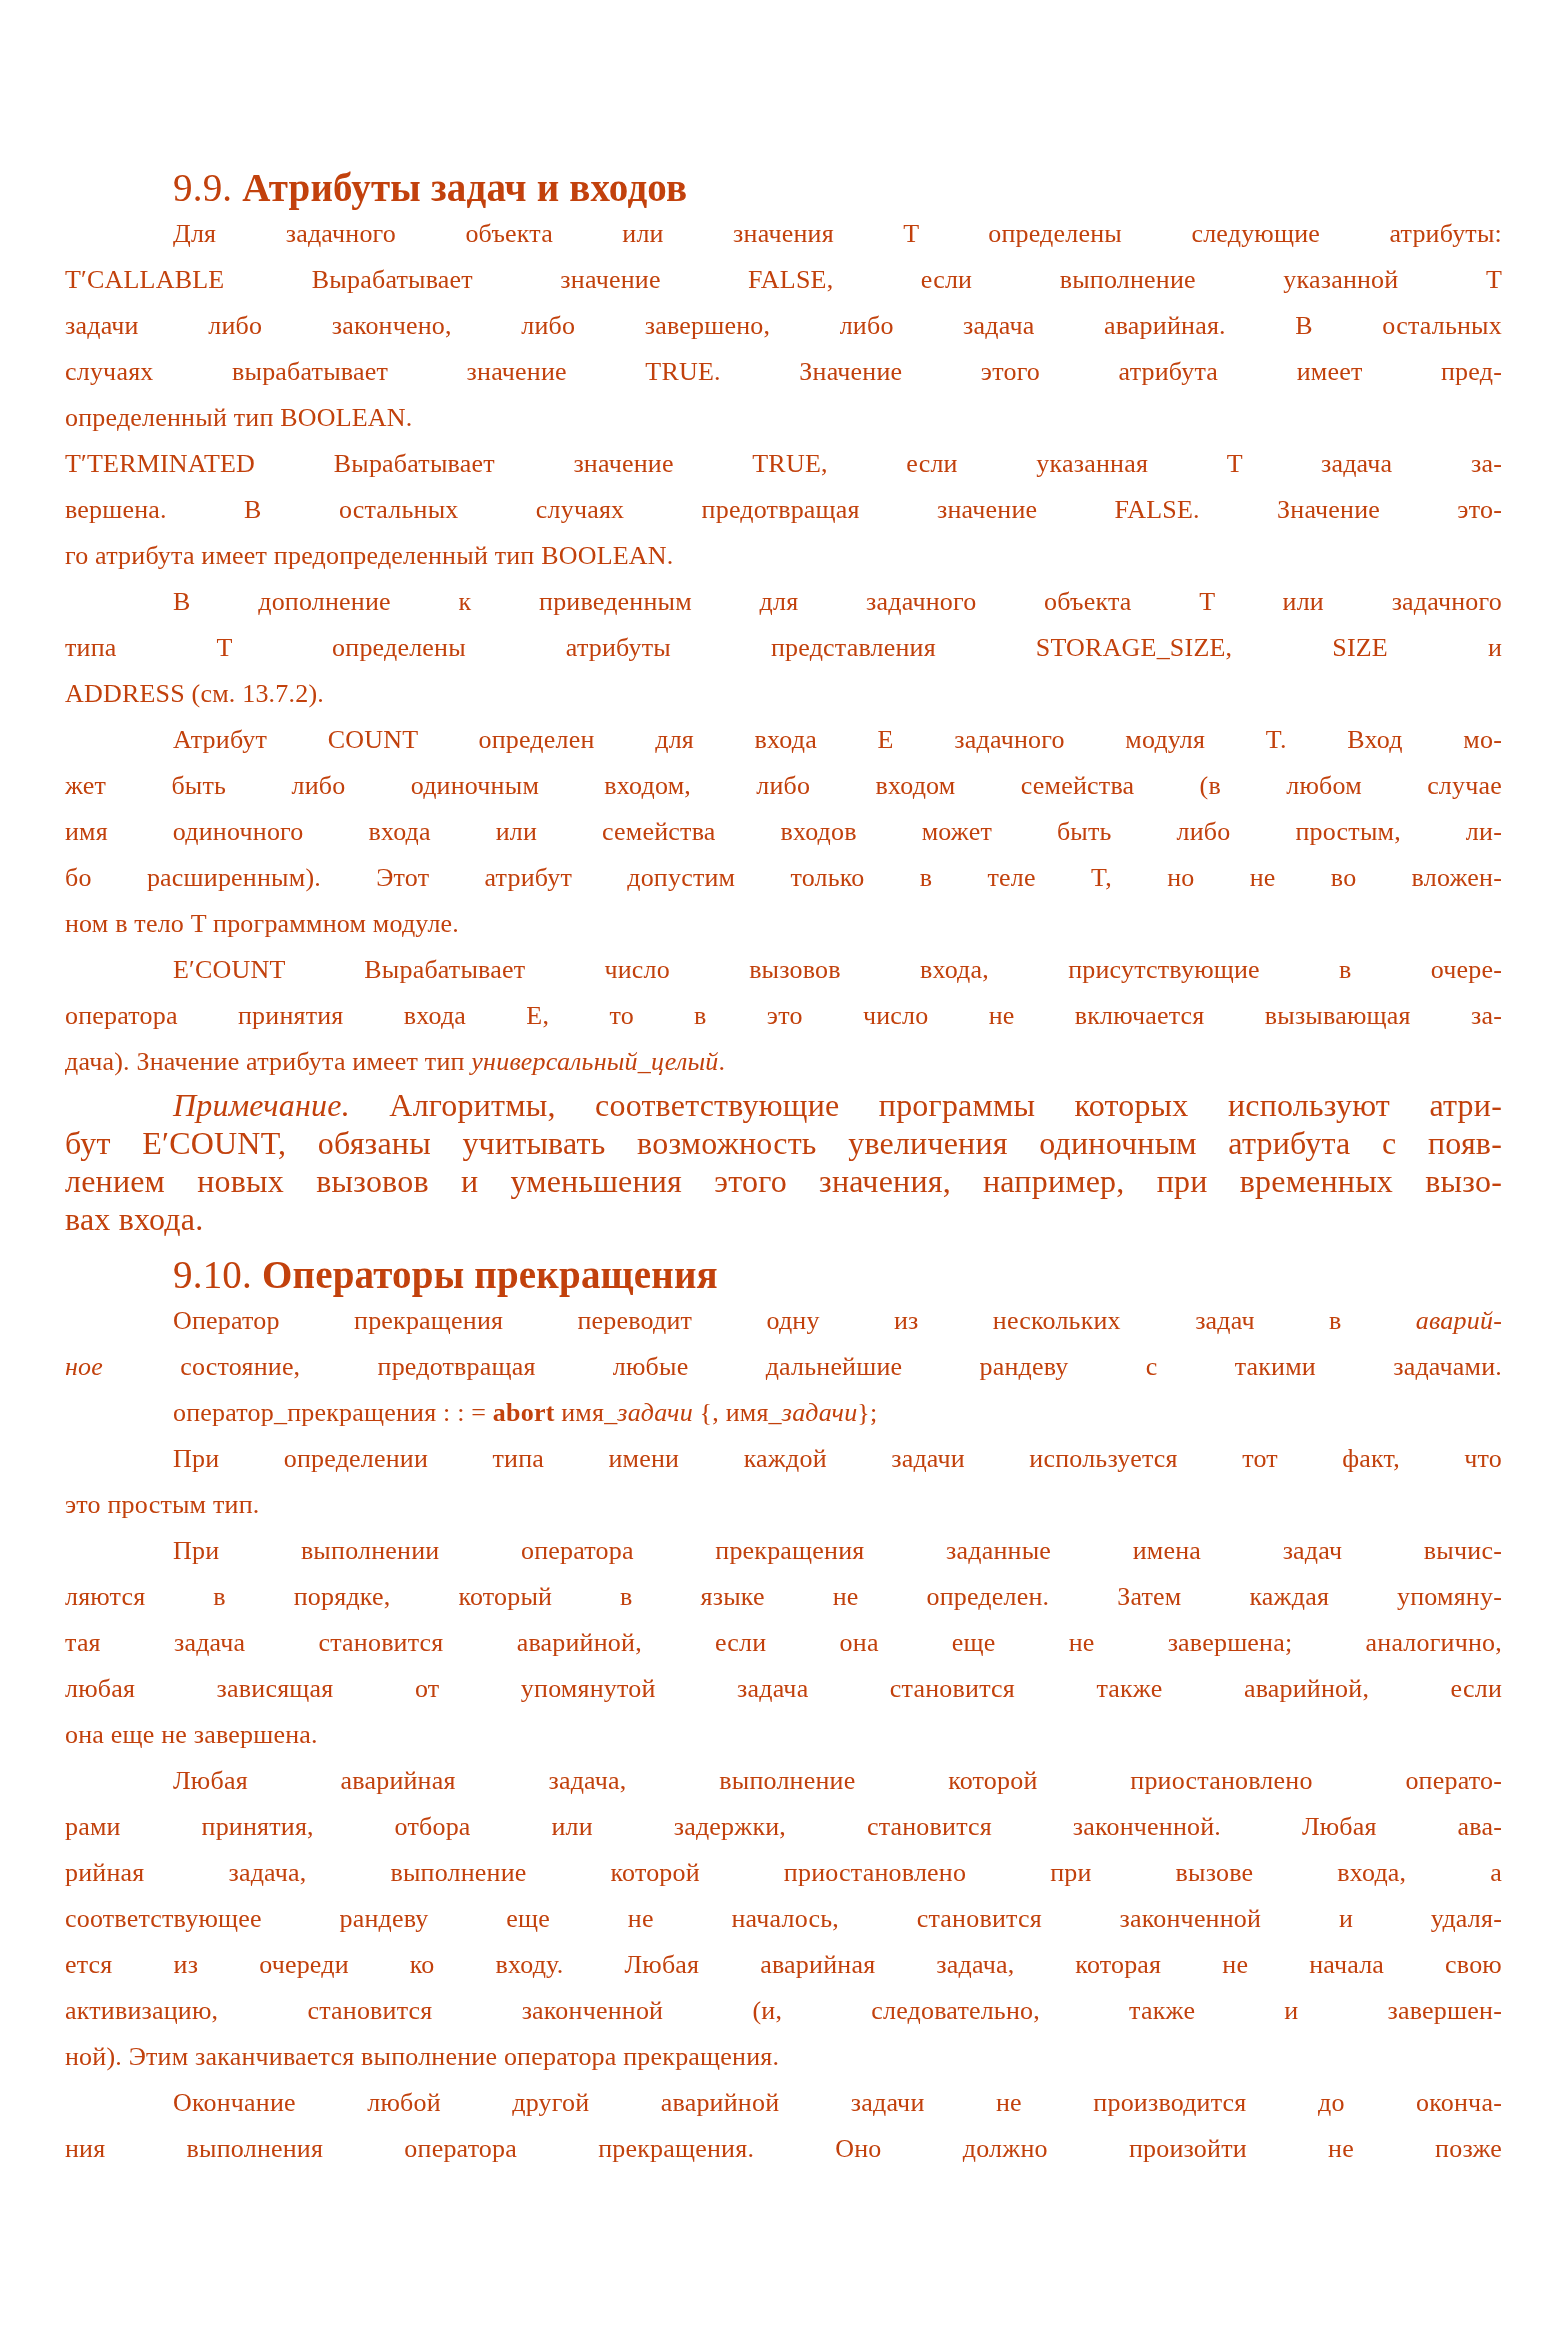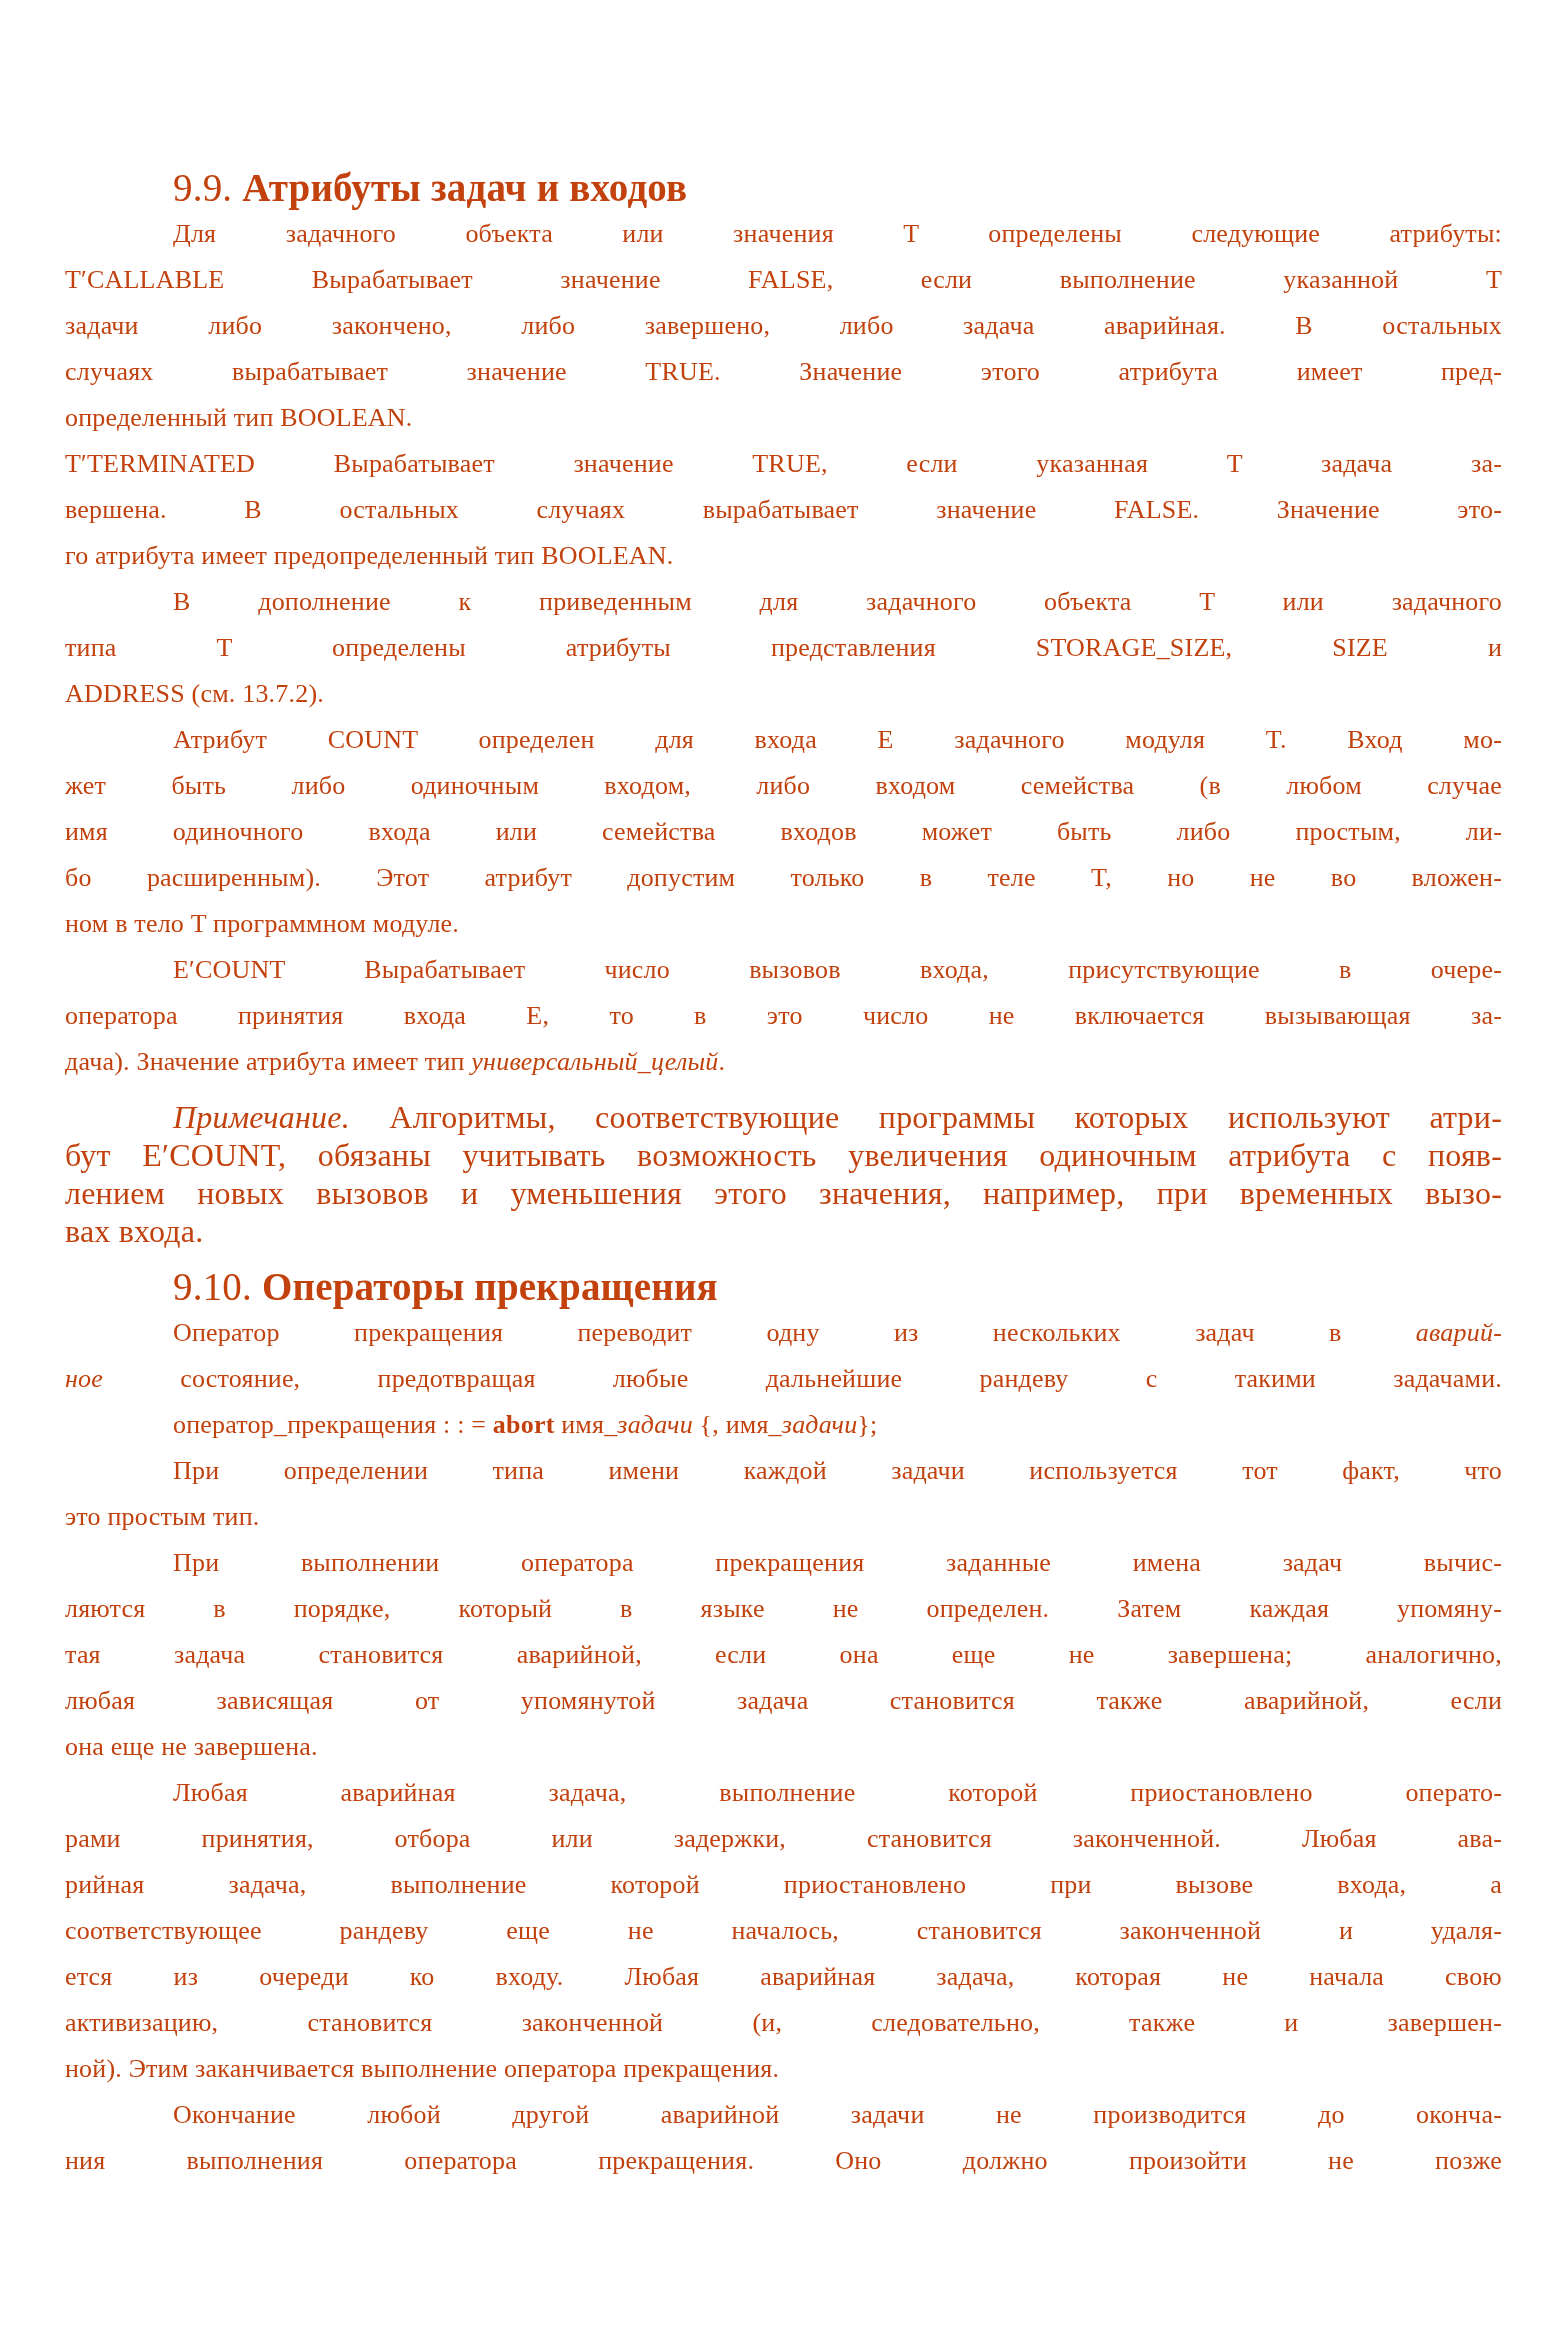--- a/index.html
+++ b/index.html
@@ -32,38 +32,38 @@
   .line.just {
     text-align: justify;
     text-align-last: justify;
   }
   .line.indent { padding-left: 108px; }
   .line.note {
     font-size: 32px;
     line-height: 38px;
   }
   .line.heading { font-size: 39px; }
-  .line.main + .line.note { margin-top: 13px; }
+  .line.main + .line.note { margin-top: 1px; }
   .line.note + .line.heading { margin-top: 13.7px; }
   .run-b { font-weight: bold; }
   .run-i { font-style: italic; }
 </style>
 </head>
 <body>
 
 <div class="page">
   <div class="text-column" style="color: #c2410c;">
       <div class="line main heading indent"><span class="">9.9. </span><span class="run-b ">Атрибуты задач и входов</span></div>
       <div class="line main indent just"><span class="">Для задачного объекта или значения T определены следующие атрибуты:</span></div>
       <div class="line main just"><span class="">T′CALLABLE Вырабатывает значение FALSE, если выполнение указанной T</span></div>
       <div class="line main just"><span class="">задачи либо закончено, либо завершено, либо задача аварийная. В остальных</span></div>
       <div class="line main just"><span class="">случаях вырабатывает значение TRUE. Значение этого атрибута имеет пред-</span></div>
       <div class="line main"><span class="">определенный тип BOOLEAN.</span></div>
       <div class="line main just"><span class="">T′TERMINATED Вырабатывает значение TRUE, если указанная T задача за-</span></div>
-      <div class="line main just"><span class="">вершена. В остальных случаях вырабатывает значение FALSE. Значение это-</span></div>
+      <div class="line main just"><span class="">вершена. В остальных случаях предотвращая значение FALSE. Значение это-</span></div>
       <div class="line main"><span class="">го атрибута имеет предопределенный тип BOOLEAN.</span></div>
       <div class="line main indent just"><span class="">В дополнение к приведенным для задачного объекта T или задачного</span></div>
       <div class="line main just"><span class="">типа T определены атрибуты представления STORAGE_SIZE, SIZE и</span></div>
       <div class="line main"><span class="">ADDRESS (см. 13.7.2).</span></div>
       <div class="line main indent just"><span class="">Атрибут COUNT определен для входа E задачного модуля T. Вход мо-</span></div>
       <div class="line main just"><span class="">жет быть либо одиночным входом, либо входом семейства (в любом случае</span></div>
       <div class="line main just"><span class="">имя одиночного входа или семейства входов может быть либо простым, ли-</span></div>
       <div class="line main just"><span class="">бо расширенным). Этот атрибут допустим только в теле T, но не во вложен-</span></div>
       <div class="line main"><span class="">ном в тело T программном модуле.</span></div>
       <div class="line main indent just"><span class="">E′COUNT Вырабатывает число вызовов входа, присутствующие в очере-</span></div>

